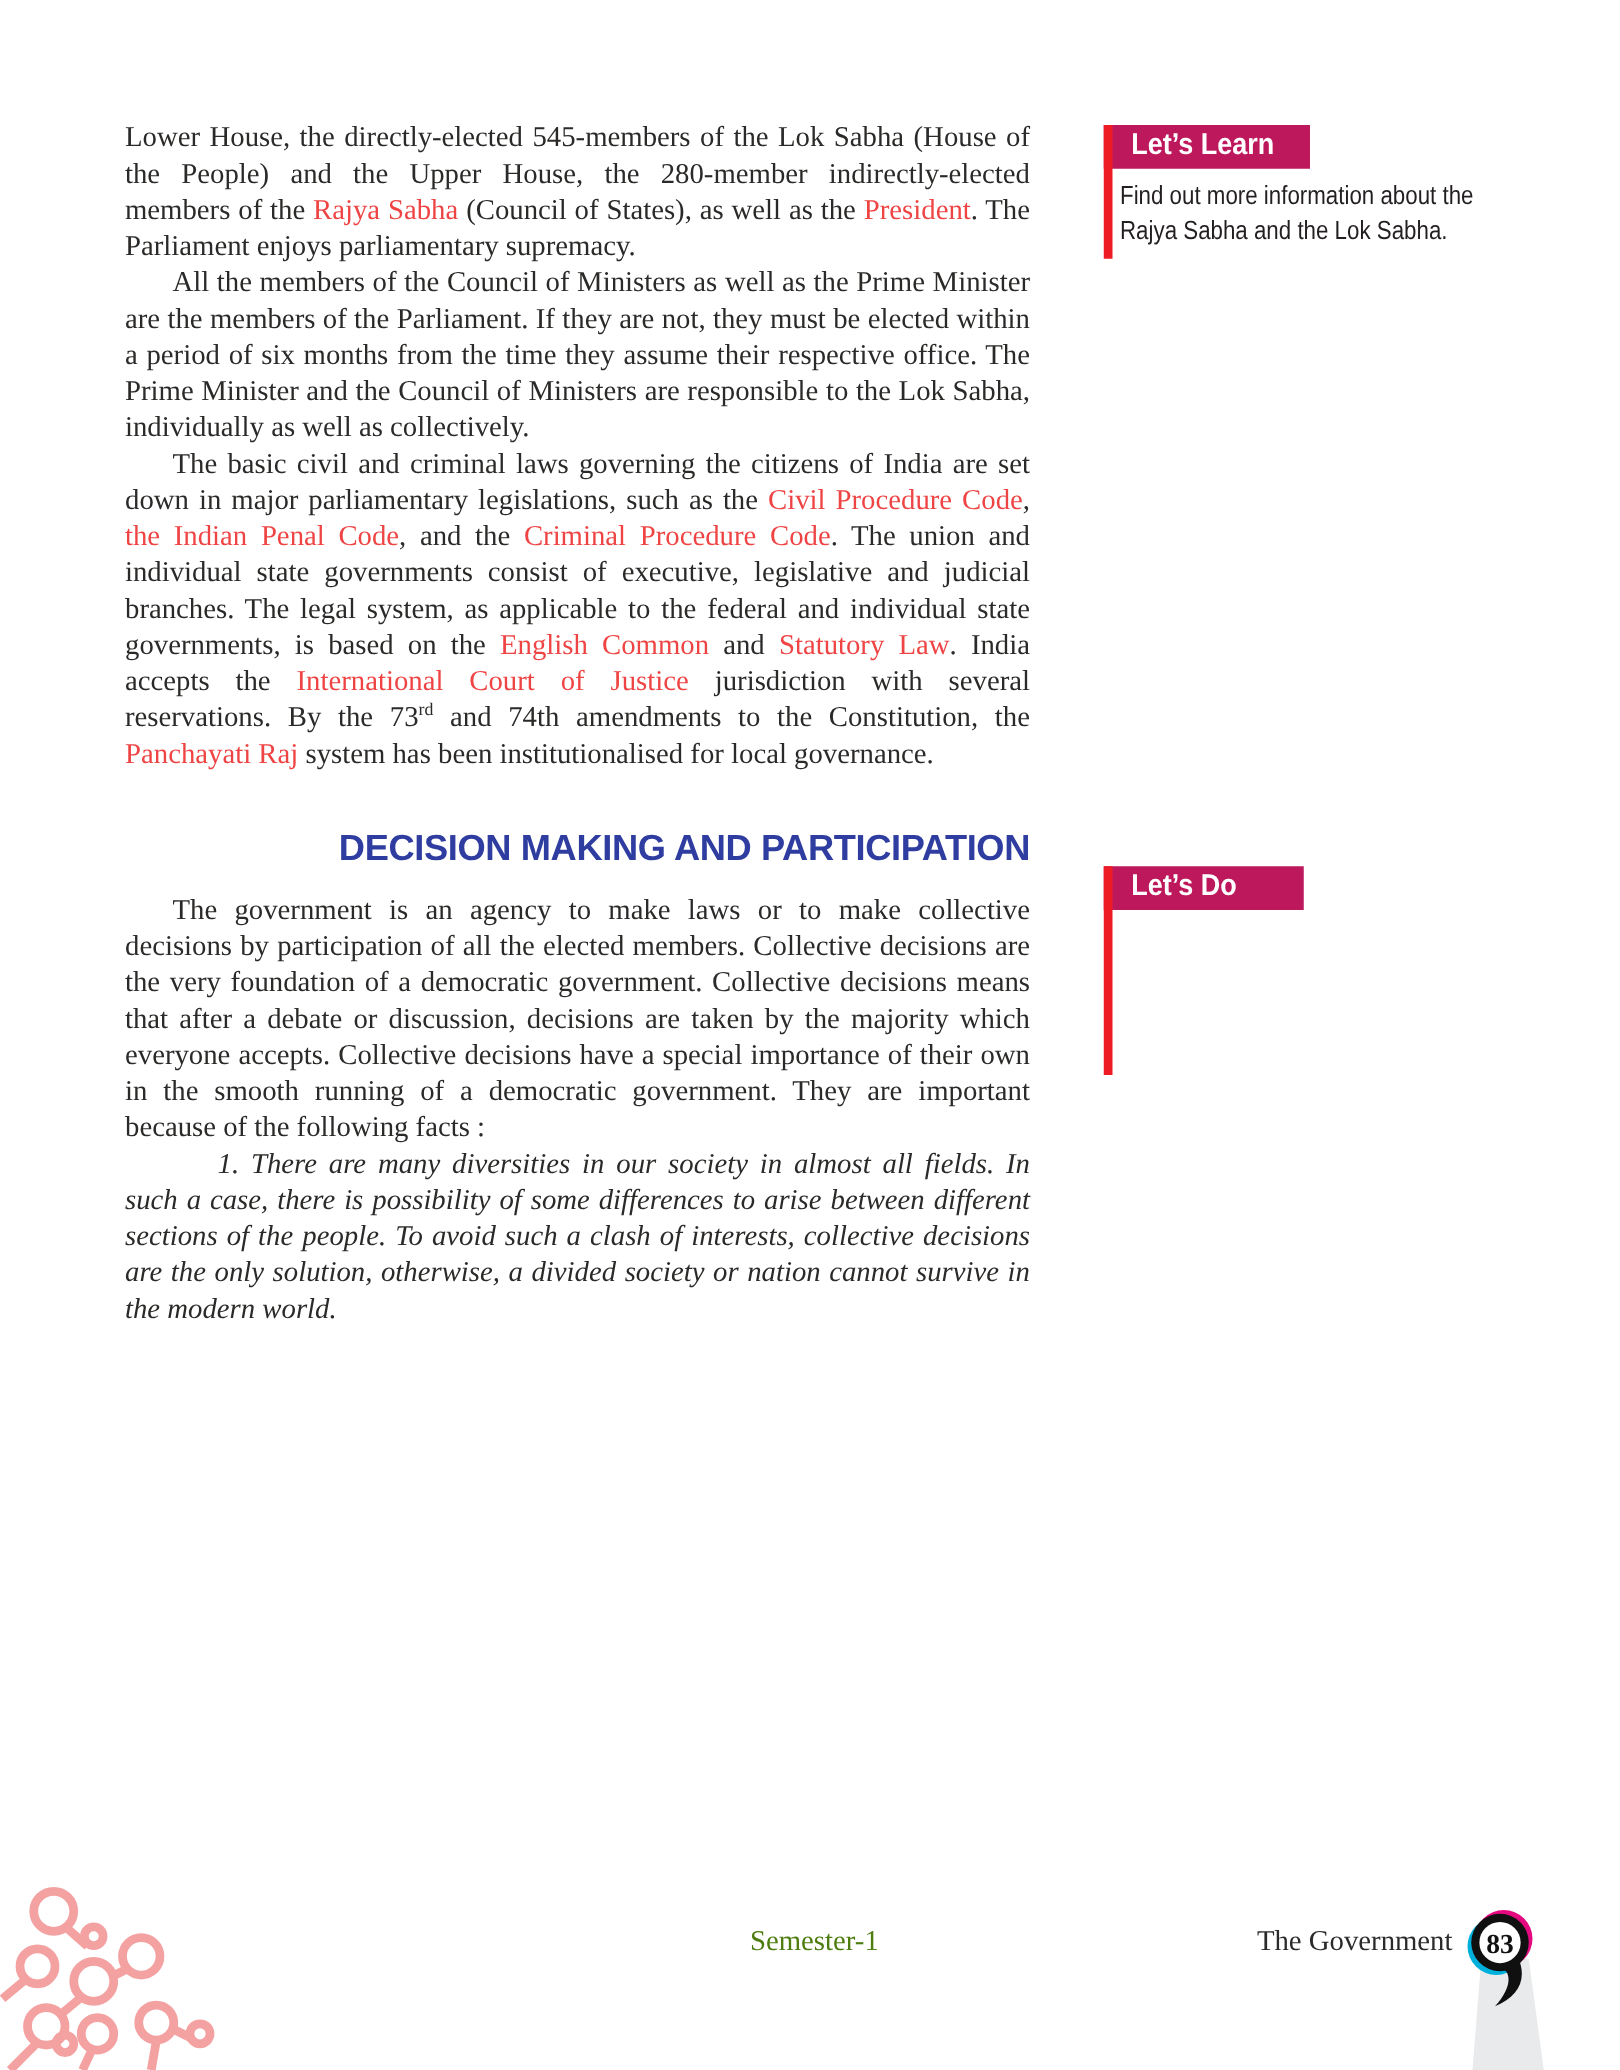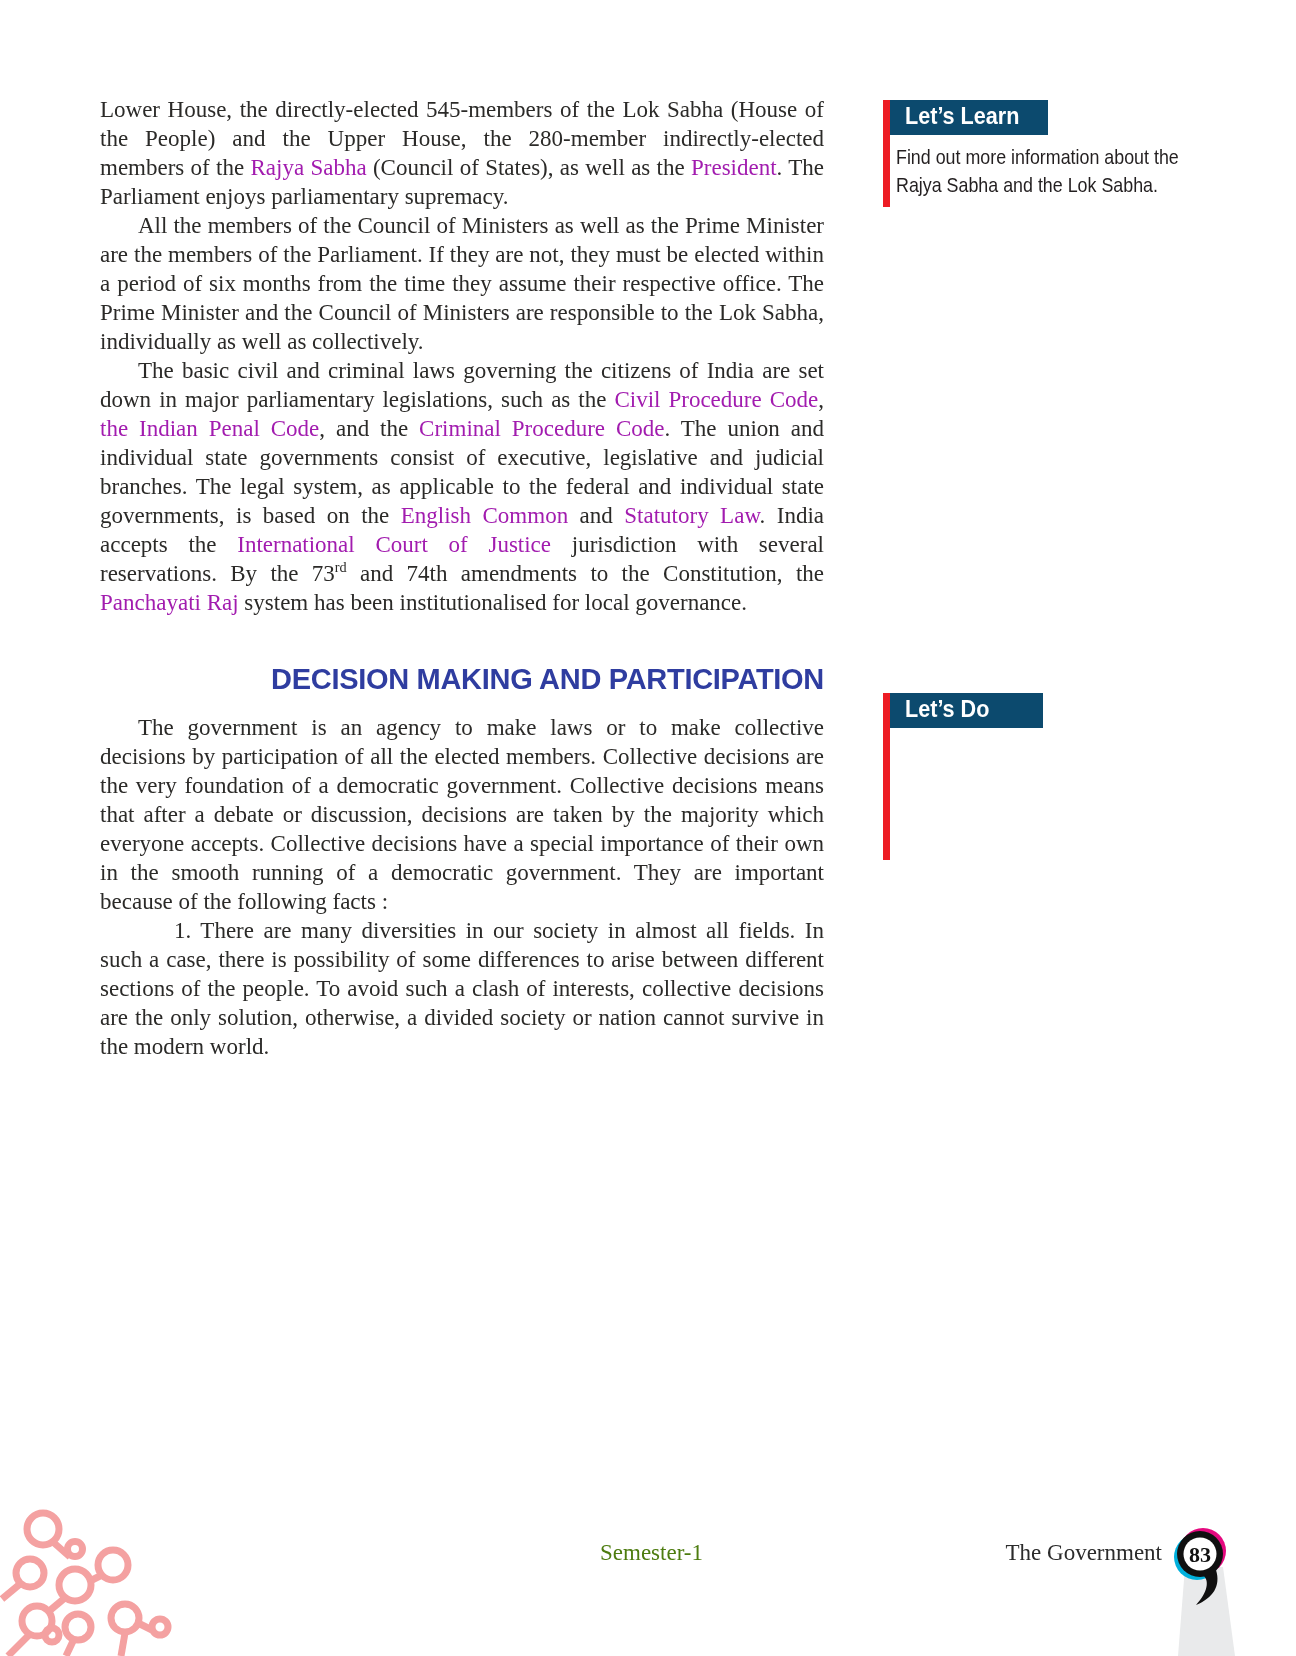--- a/index.html
+++ b/index.html
@@ -18,23 +18,23 @@
     left:100px;
     top:95px;
     width:724px;
     color:#2b2a28;
     font-size:23px;
     line-height:29px;
     text-align:justify;
   }
   .main-column p{margin:0;}
   .main-column p.normal{text-indent:38px;}
-  .main-column p.deep{text-indent:74px;}
+  .main-column p.deep{text-indent:74px;font-style:italic;}
   .main-column p.none{text-indent:0;}
-  .pink{color:#a21caf;}
+  .pink{color:#ef4444;font-family:Liberation Serif, serif;}
   .main-column sup{font-size:0.62em;line-height:0;vertical-align:super;}
   .heading{
     margin:46px 0 18px 24px;
     font-family:"Liberation Sans","DejaVu Sans",sans-serif;
     font-weight:bold;
     font-size:29px;
     line-height:32px;
     letter-spacing:-0.3px;
     color:#2f3da0;
     text-align:right;
@@ -51,21 +51,21 @@
     position:absolute;
     left:0;top:0;
     width:7px;
     background:#ed1c24;
   }
   .sidebar-box.box-0{top:100px;}
   .sidebar-box.box-0 .red-bar{height:107px;}
   .sidebar-box.box-1{top:693px;}
   .sidebar-box.box-1 .red-bar{height:167px;}
   .sidebar-title{
-    background:#0c4a6e;
+    background:#be185d;
     color:#ffffff;
     display:inline-block;
     min-width:160px;
     box-sizing:border-box;
     padding:3px 16px 6px 22px;
     font-weight:bold;
     font-size:24px;
     line-height:26px;
   }
   .sidebar-title-text{

